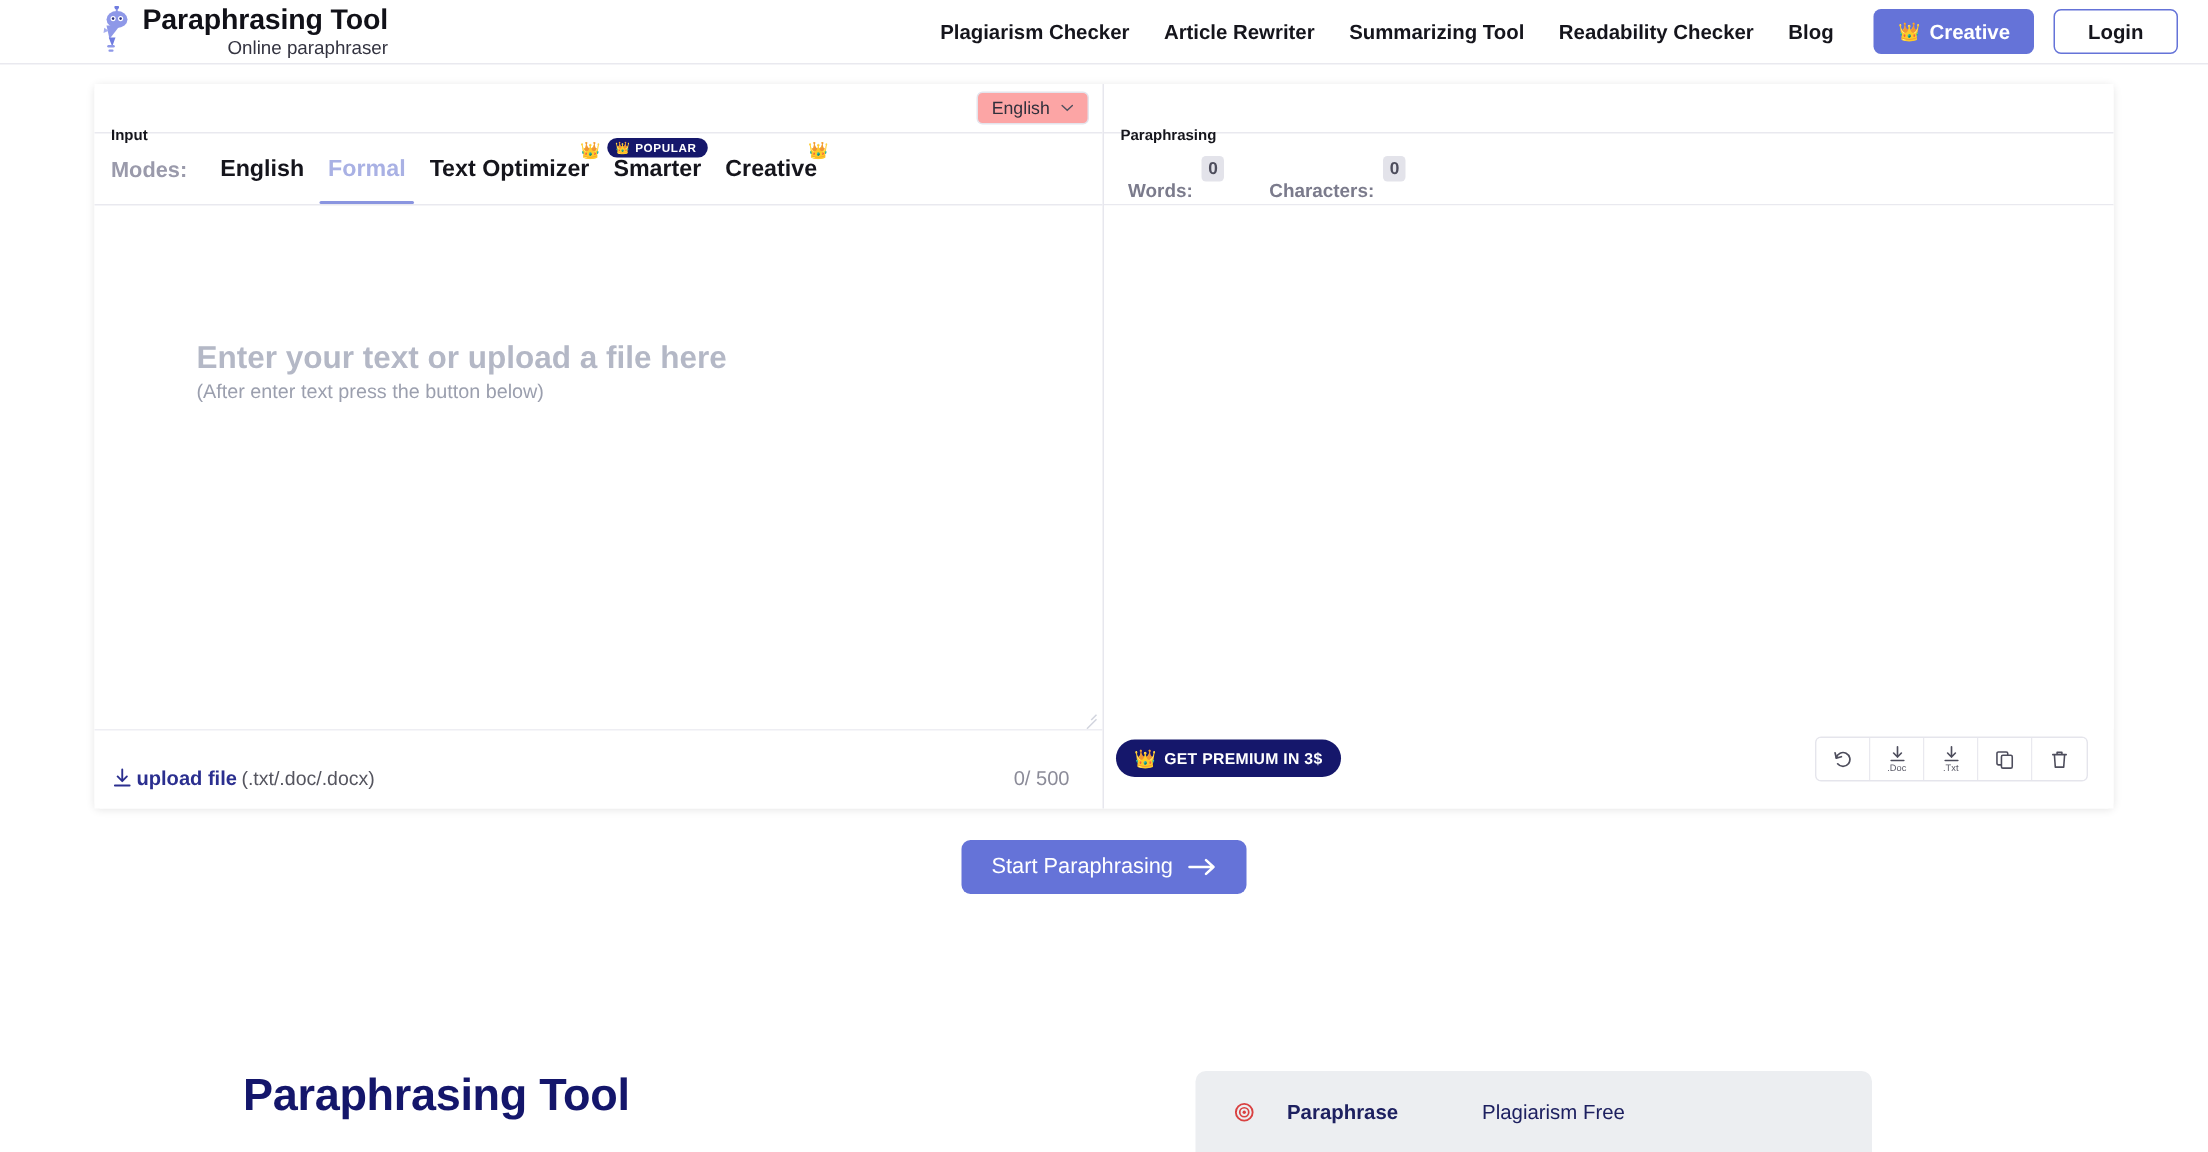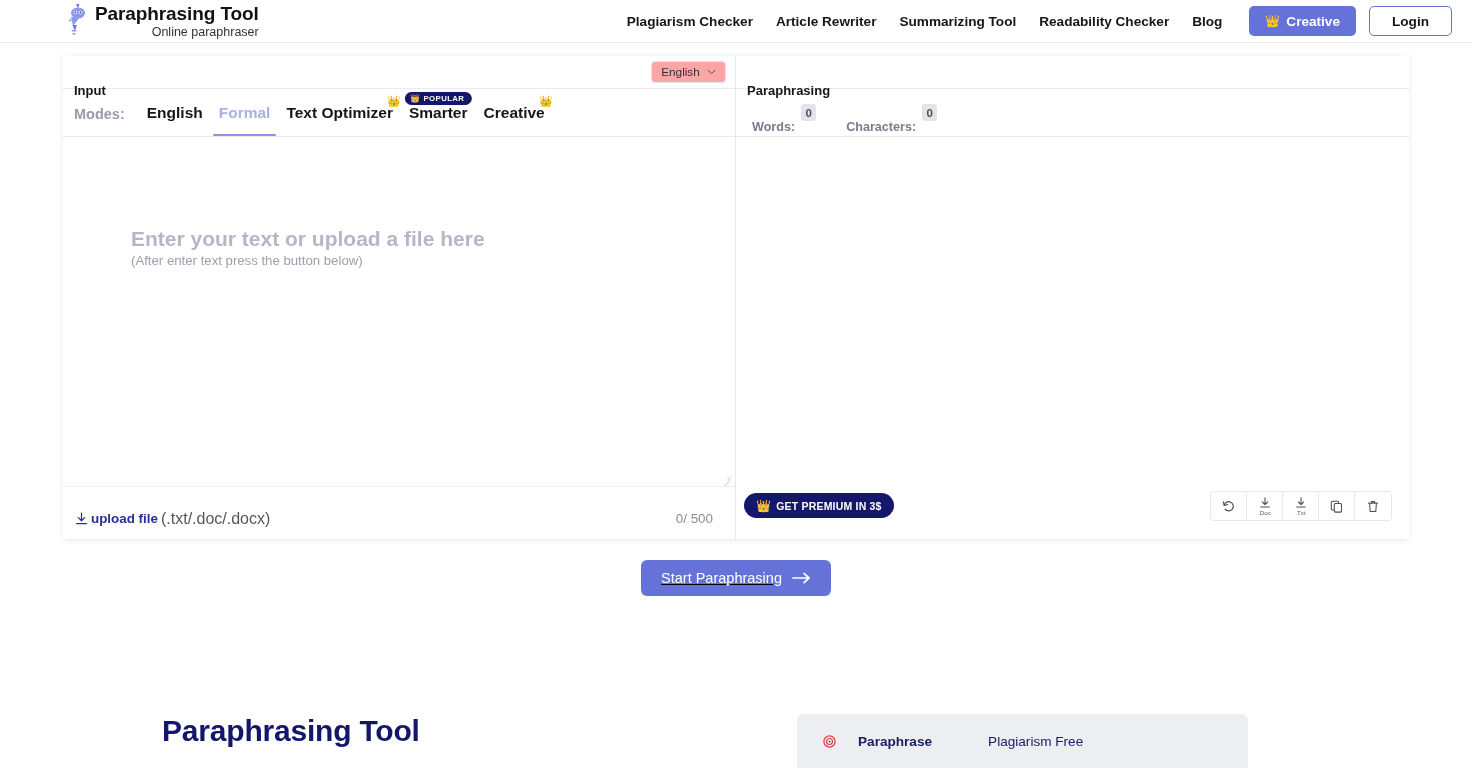--- a/index.html
+++ b/index.html
@@ -82,21 +82,21 @@
   .panel-left { width: 673px; border-right: 1px solid #e7e7ee; }
   .panel-right { width: 673px; position: relative; }
 
   .panel-head {
     height: 33px;
     border-bottom: 1px solid #e9e9ef;
     display: flex; align-items: center;
     padding: 0 10px 0 11px;
     position: relative;
   }
-  .panel-head-title { font-size: 13px; font-weight: bold; color: #15151c; margin-top: 36px; }
+  .panel-head-title { font-size: 10px; font-weight: bold; color: #15151c; margin-top: 36px; }
   .lang-select {
     position: absolute; right: 9px; top: 5px;
     height: 22px; min-width: 75px;
     background: #fca5a5;
     border: 1px solid #e4e4ec;
     border-radius: 4px;
     display: flex; align-items: center; justify-content: center; gap: 7px;
     font-size: 11.8px; color: #30303c;
     padding: 0 9px; cursor: pointer;
   }
@@ -173,21 +173,21 @@
   .input-foot {
     height: 64px;
     border-top: 1px solid #eeeef3;
     display: flex; align-items: center;
     padding: 0 22px 0 12px;
     position: relative;
   }
   .upload { display: flex; align-items: center; gap: 3px; cursor: pointer; }
   .upload-ico { width: 13px; height: 14px; display:block; }
   .upload-label { font-size: 13.4px; font-weight: bold; color: #2b2f8f; }
-  .upload-ext { font-size: 16px; color: #55555f; }
+  .upload-ext { font-size: 13px; color: #55555f; }
   .counter {
     position: absolute; right: 22px;
     font-size: 13.4px; color: #8b8b98;
   }
 
   
   .stats-row {
     height: 48px;
     border-bottom: 1px solid #e9e9ef;
     display: flex; align-items: center;
@@ -236,21 +236,21 @@
     cursor: pointer; background: #fff;
     gap: 0px;
   }
   .tool-btn:last-child { border-right: none; }
   .tool-btn svg { display: block; }
   .tool-cap { font-size: 6.2px; color: #5b5b68; line-height: 6px; margin-top: 1px; }
 
   
   .start-wrap {
     position: absolute; left: 0; top: 560px;
-    width: 1472px; display: flex; justify-content: center; text-decoration: underline;
+    width: 1472px; display: flex; justify-content: center;
   }
   .btn-start {
     background: #6573d8; color: #ffffff;
     font-size: 14.5px;
     height: 36px; padding: 0 20px;
     border: none; border-radius: 6px;
     display: flex; align-items: center; gap: 10px;
     cursor: pointer;
   }
 

